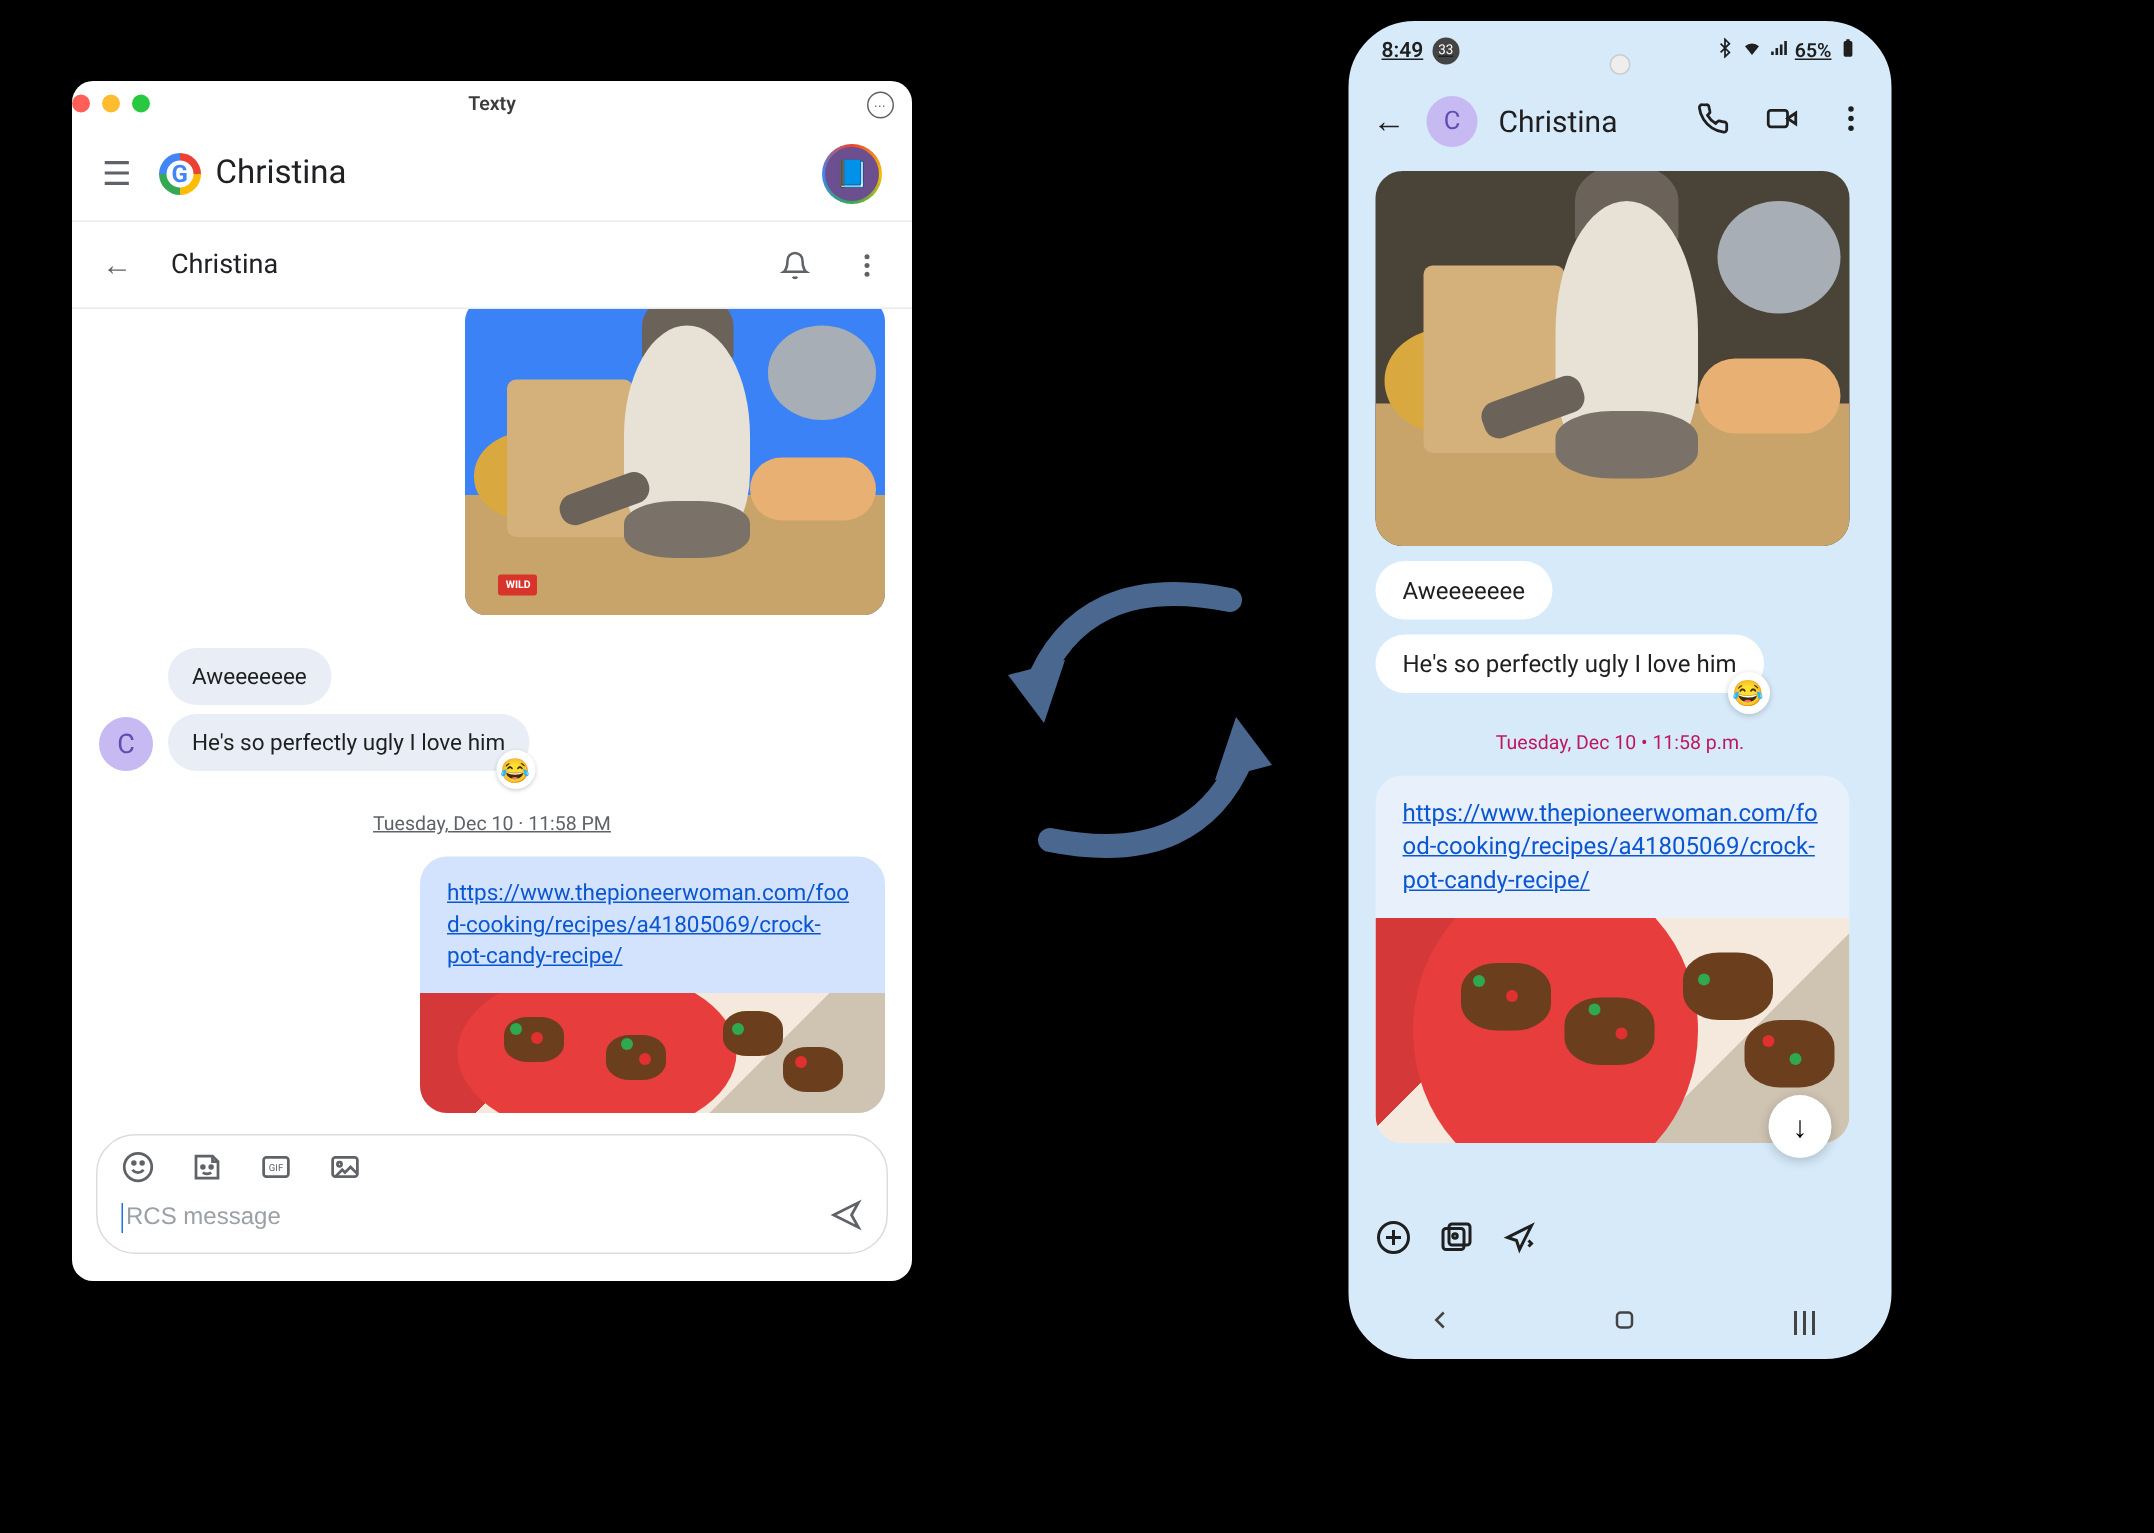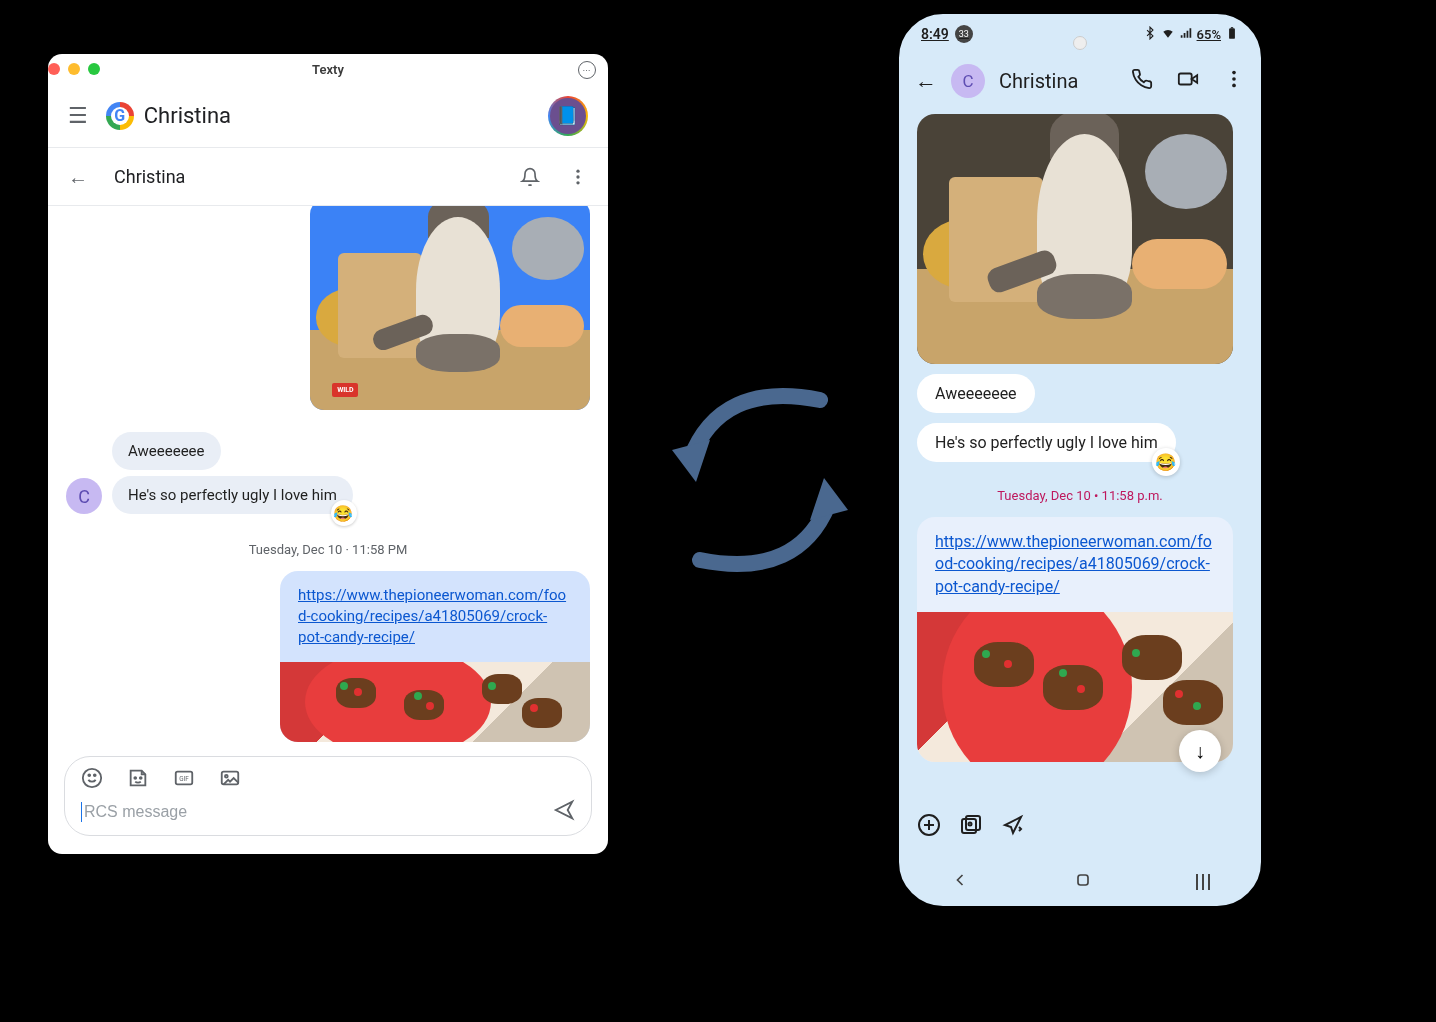--- a/index.html
+++ b/index.html
@@ -127,20 +127,21 @@
   .reaction-emoji {
     position:absolute; right:-4px; bottom:-12px;
     width:26px;height:26px;border-radius:50%;background:#fff;
     box-shadow:0 1px 3px rgba(0,0,0,0.2);
     display:flex;align-items:center;justify-content:center;font-size:16px;
   }
 
   .timestamp-divider {
     text-align:center; font-size:13px; color:#5f6368;
     margin:28px 0 14px;
+    text-decoration:underline;
   }
 
   .bubble-out {
     align-self:flex-end;
     background:#d3e3fd; border-radius:18px;
     width:310px; overflow:hidden;
   }
   .bubble-out-text {
     padding:14px 18px; font-size:15px; color:#0b57d0;
     text-decoration:underline; word-break:break-word; line-height:1.4;

